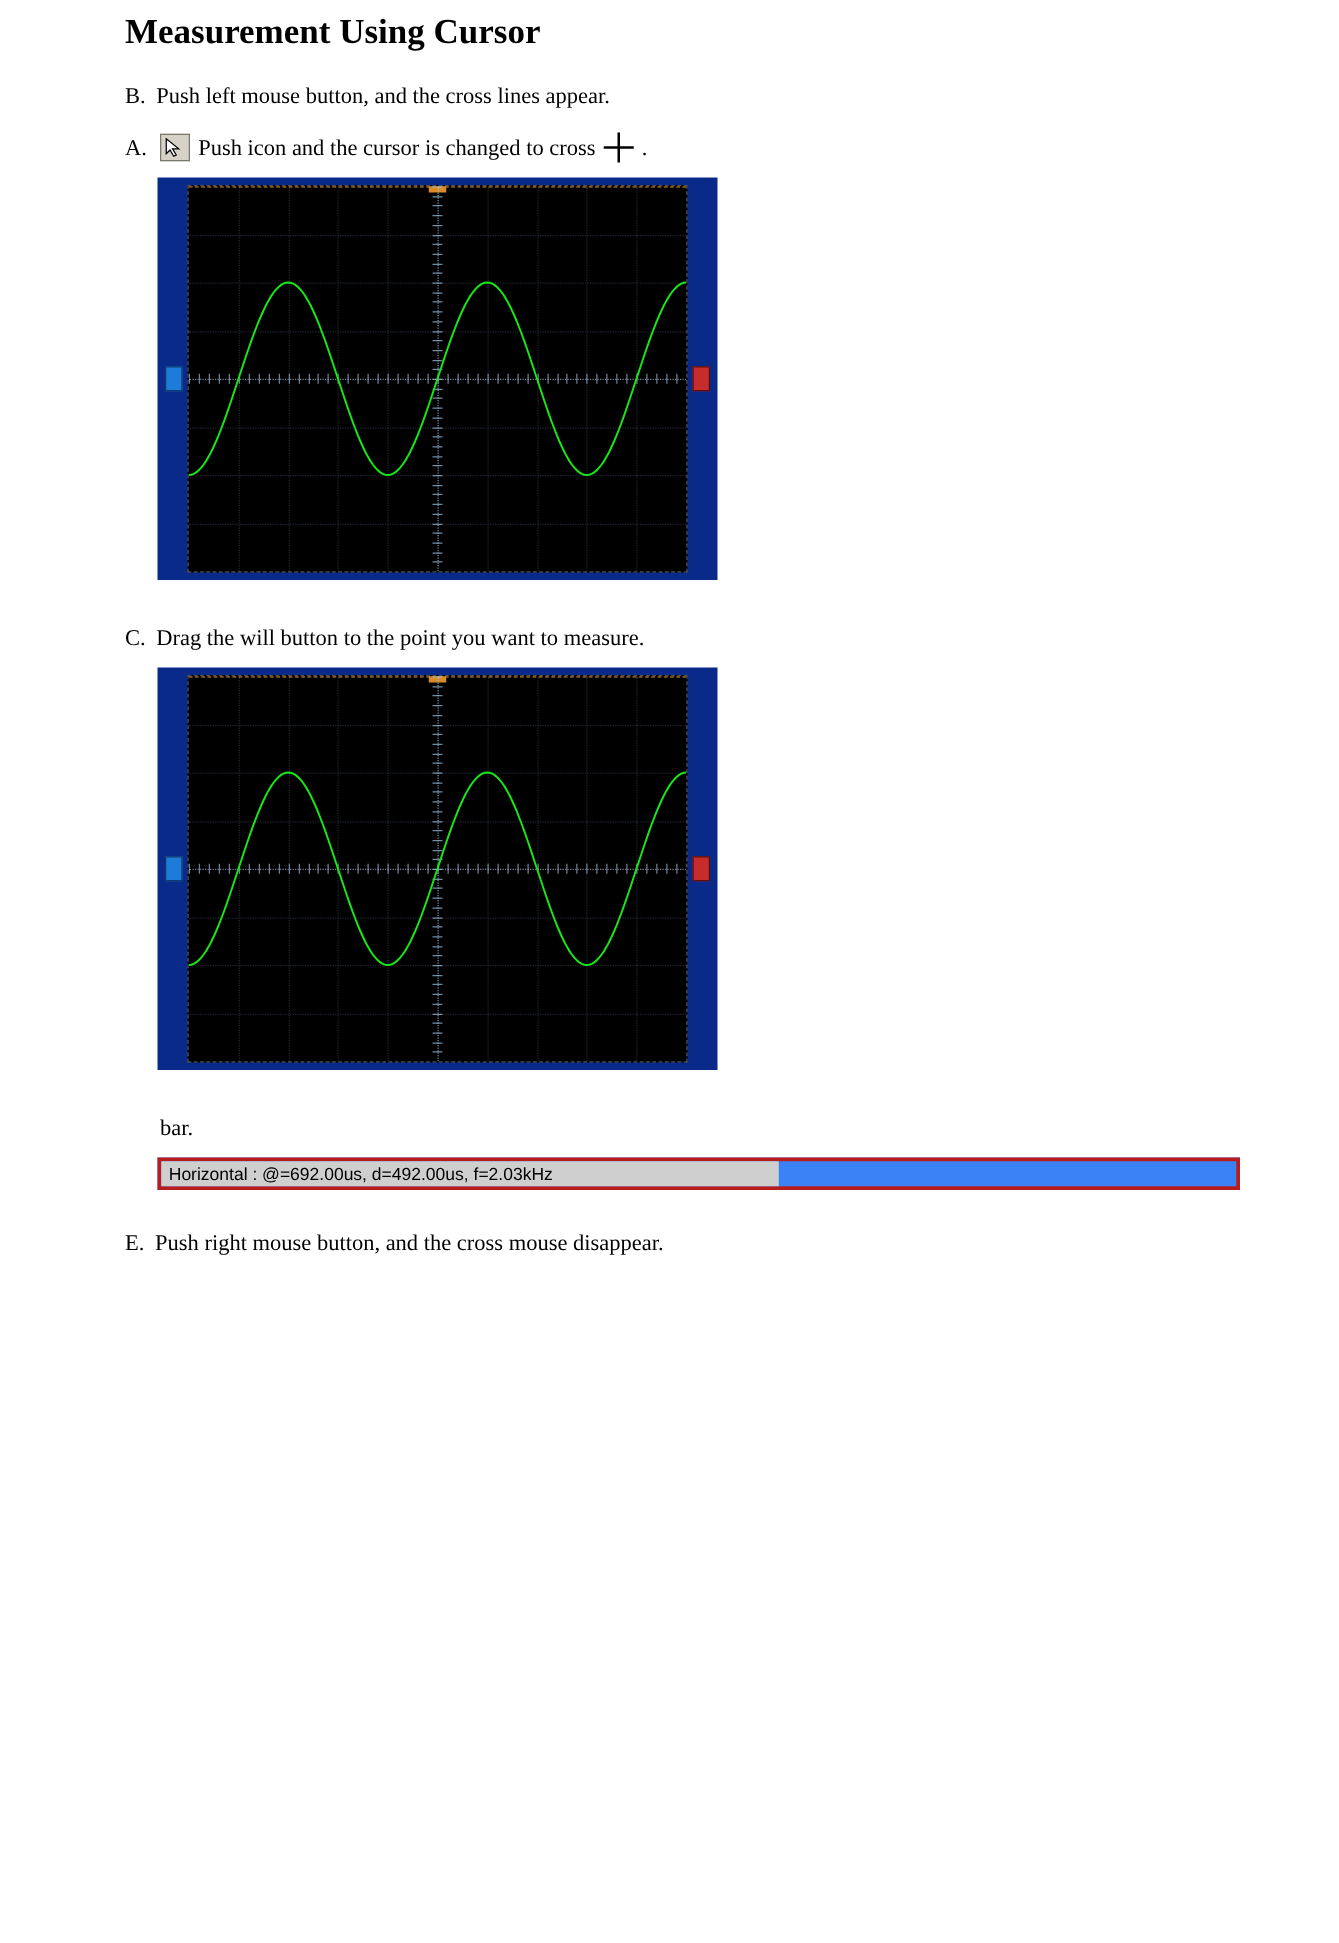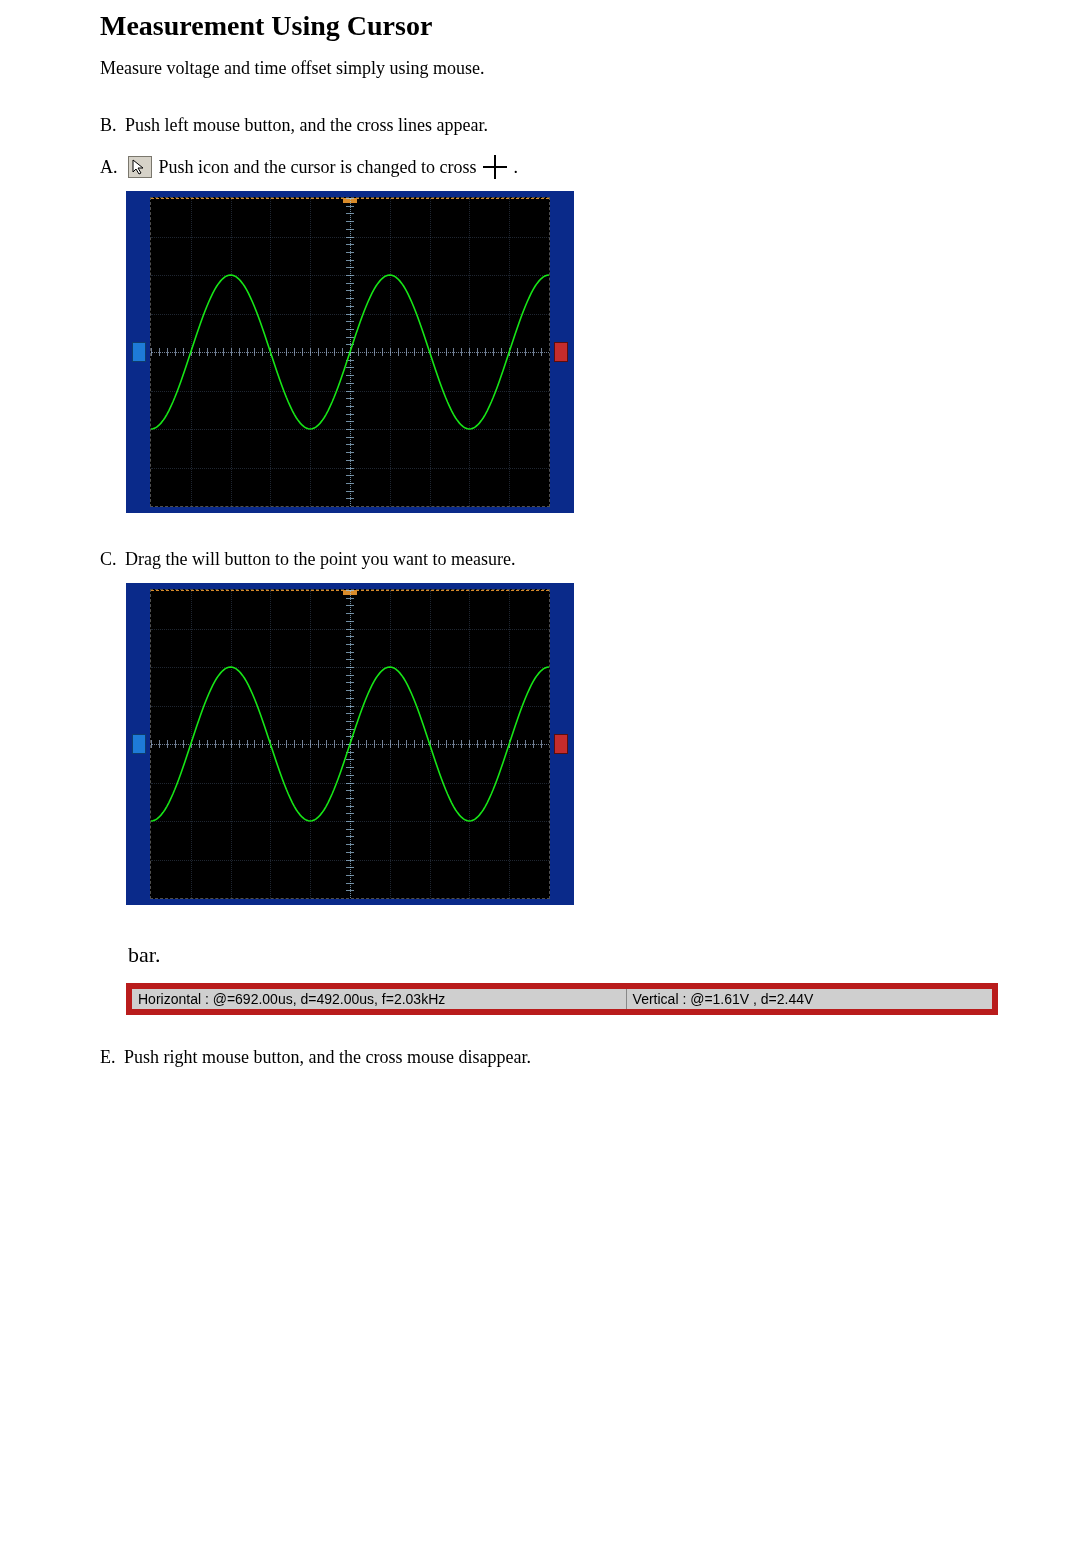--- a/index.html
+++ b/index.html
@@ -34,21 +34,21 @@
   .intro {
     font-size: 18px;
     margin: 0 0 28px 0;
   }
   .step {
     font-size: 18px;
     line-height: 2.0;
     margin: 0 0 6px 0;
   }
   .step-indent {
-    font-size: 22px;
+    font-size: 18px;
     line-height: 2.0;
     margin: 0 0 6px 28px;
   }
   .step .label { margin-right: 4px; }
   .arrow-icon {
     display: inline-block;
     width: 22px; height: 20px;
     background: #d6d2c8;
     border: 1px solid #7a776d;
     vertical-align: -5px;
@@ -141,21 +141,21 @@
   .wave path {
     fill: none;
     stroke: #17e617;
     stroke-width: 1.6;
   }
 
   
   .status-bar {
     display: flex;
     width: 860px;
-    border: 6px solid #b91c1c;
+    border: 3px solid #b91c1c;
     margin: 4px 0 24px 26px;
     font-family: Tahoma, Verdana, sans-serif;
     font-size: 14px;
     background: #3b82f6;
   }
   .status-bar .cell {
     padding: 2px 6px;
     border-right: 1px solid #888;
     background: #cfcfcf;
   }
@@ -173,21 +173,20 @@
   }
 </style>
 </head>
 <body>
 
 <div class="page">
 
 
   <h2 class="section-title">Measurement Using Cursor</h2>
 
-  <p class="intro">Measure voltage and time offset simply using mouse.</p>
 
   <p class="step">
     <span class="label">B.</span><span> Push left mouse button, and the cross lines appear.</span>
   </p>
 
   <p class="step">
     <span class="label">A.</span>
     <span class="arrow-icon">
       <svg width="18" height="16" viewBox="0 0 18 16">
         <path d="M2 1 L2 13 L5 10 L8 15 L10 14 L7 9 L12 9 Z" fill="#fff" stroke="#000" stroke-width="1"></path>
@@ -451,20 +450,19 @@
           </svg>
       </div>
       <div class="side-tab right"></div>
     </div>
   </div>
 
   <p class="step-indent">bar.</p>
 
   <div class="status-bar">
     <div class="cell c1">Horizontal : @=692.00us, d=492.00us, f=2.03kHz</div>
-    <div class="cell c2">Vertical : @=1.61V , d=2.44V</div>
   </div>
 
   <p class="step">
     <span class="label">E.</span><span> Push right mouse button, and the cross mouse disappear.</span>
   </p>
 
 </div>
 
 </body></html>

